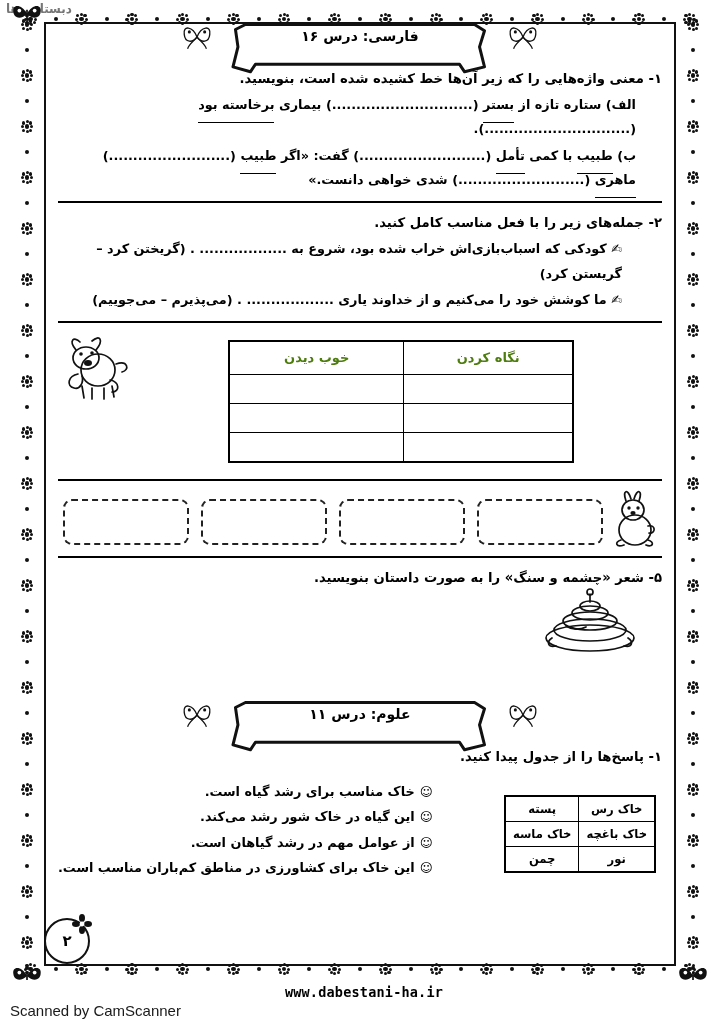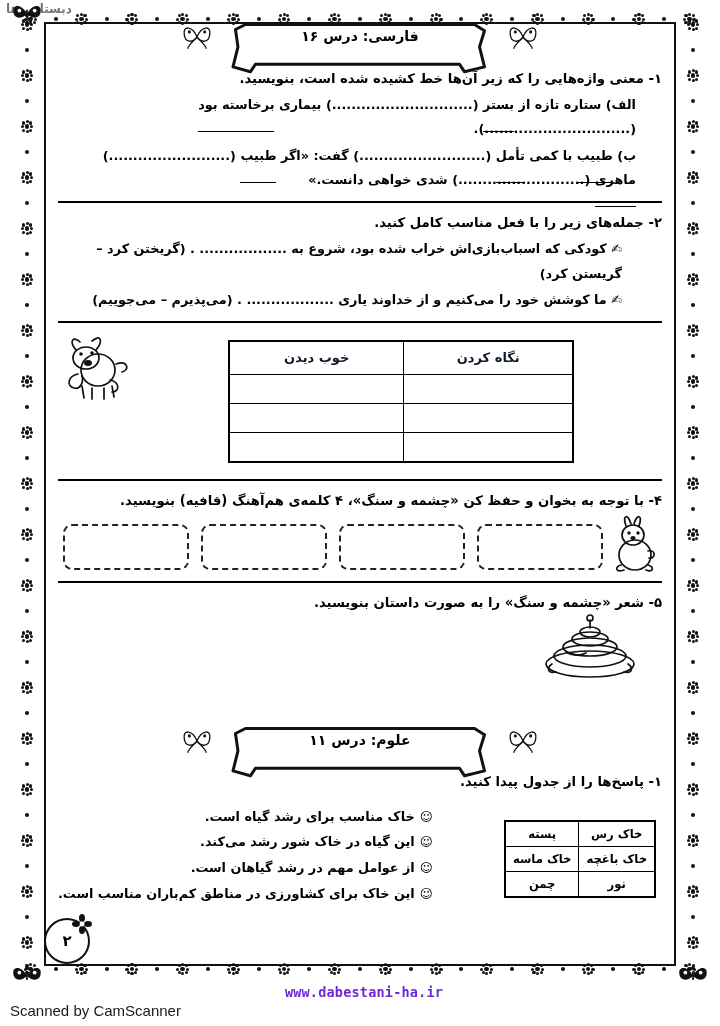--- a/index.html
+++ b/index.html
@@ -81,36 +81,36 @@
   }
   .banner .ribbon{position:absolute;inset:0;}
   .bfly{width:34px;height:30px;flex:0 0 auto;}
 
   
   .q{font-weight:bold;font-size:13.2px;color:#000;line-height:1.9;}
   .q-title{text-align:right;margin:0;}
   .q-sub{text-align:right;margin:2px 26px 0 0;font-size:12.8px;}
   .q-sub.indent2{margin-right:40px;}
   .dotfill{letter-spacing:1px;font-weight:bold;}
-  .ul{border-bottom:1.6px solid #000;padding-bottom:19px;}
+  .ul{border-bottom:1.6px solid #000;padding-bottom:10px;}
 
   .hr{border:0;border-top:2px solid #000;margin:9px 0 7px;}
 
   
   .tbl{
     border-collapse:collapse;
     border:2px solid #000;
     margin:10px auto 0 auto;
     width:346px;
   }
   .tbl th,.tbl td{
     border:1.6px solid #000;
     height:26px;
     text-align:center;
-    font-weight:bold;font-size:13px;color:#0f172a;
+    font-weight:bold;font-size:13px;color:#4d7c0f;
   }
   .tbl th{height:30px;}
 
   .wordbank{
     border-collapse:collapse;border:2px solid #000;width:152px;
   }
   .wordbank td{
     border:1.6px solid #000;height:24px;
     text-align:center;font-weight:bold;font-size:11.6px;color:#000;
     padding:0 4px;
@@ -147,21 +147,21 @@
   }
   .badge-flower{position:absolute;left:72px;bottom:92px;width:20px;height:20px;}
 
   
   .footer{
     position:absolute;left:0;right:0;bottom:0;height:46px;background:#fff;
   }
   .site{
     position:absolute;left:8px;right:0;top:4px;text-align:center;
     font-family:"DejaVu Sans Mono","Liberation Mono",monospace;
-    font-size:13.5px;font-weight:bold;color:#6d28d9;letter-spacing:.2px;
+    font-size:13.5px;font-weight:bold;color:#000000;letter-spacing:.2px;
     direction:ltr;
   }
   .camscanner{
     position:absolute;left:10px;top:22px;
     font-family:"Liberation Sans",sans-serif;
     font-size:15px;color:#1a1a1a;direction:ltr;
   }
 </style>
 </head>
 <body>
@@ -1104,21 +1104,20 @@
           <ellipse cx="30" cy="33" rx="4" ry="3" fill="#111"></ellipse>
           <circle cx="23" cy="24" r="1.8" fill="#111"></circle>
           <circle cx="34" cy="23" r="1.8" fill="#111"></circle>
         </svg>
       </div>
     </div>
 
     <hr class="hr" style="margin-top:16px;">
 
     <div class="q">
-      <p class="q-title">۴-  با توجه به بخوان و حفظ کن «چشمه و سنگ»، ۴ کلمه‌ی هم‌آهنگ (قافیه) بنویسید.</p>
       <div style="display:flex;align-items:center;">
         <svg width="54" height="62" viewBox="0 0 54 62" style="flex:0 0 auto;">
           <g fill="none" stroke="#111" stroke-width="1.7" stroke-linecap="round">
             <ellipse cx="27" cy="42" rx="16" ry="15"></ellipse>
             <ellipse cx="25" cy="22" rx="11" ry="10"></ellipse>
             <path d="M18 13 C14 2,20 0,23 11"></path>
             <path d="M31 13 C35 2,29 0,26 11"></path>
             <path d="M13 52 C6 54,8 60,16 57"></path>
             <path d="M40 52 C47 54,45 60,38 57"></path>
             <path d="M40 38 C48 36,48 46,41 45"></path>

